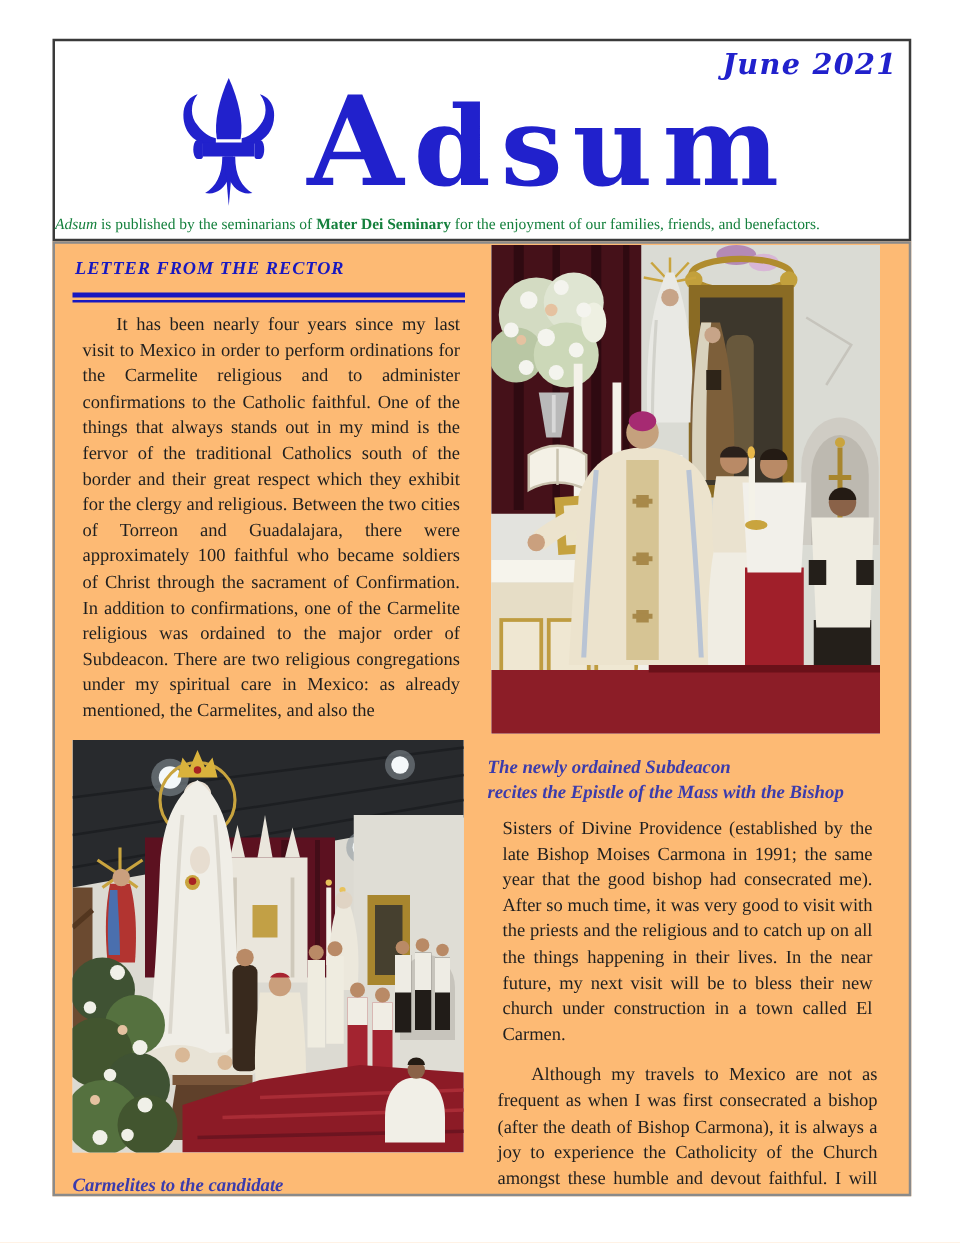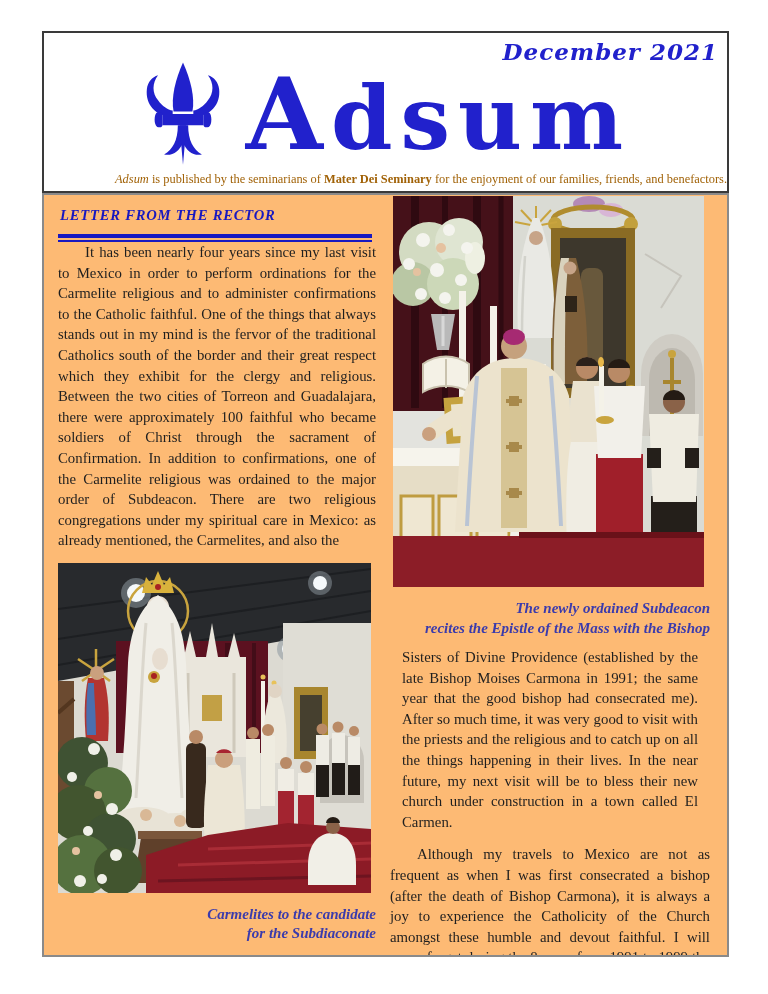--- a/index.html
+++ b/index.html
@@ -22,22 +22,22 @@
     position:absolute; left:0; right:0; top:22px; height:118px;
     display:flex; align-items:center; justify-content:center; gap:20px;
   }
   .fleur { width:86px; height:114px; }
   .masthead-title {
     font-family:"DejaVu Serif", serif; font-weight:bold;
     font-size:88px; line-height:0.95; color:#2121cc; letter-spacing:8px;
   }
   .masthead-title::first-letter { font-size:1.13em; }
   .tagline {
-    position:absolute; left:0; right:0; bottom:4px; text-align:right;
-    font-size:12.4px; color:#a16207; white-space:nowrap;
+    position:absolute; left:0; right:0; bottom:4px; text-align:left;
+    font-size:12.4px; color:#15803d; white-space:nowrap;
   }
   .tagline .it { font-style:italic; }
   .tagline .bd { font-weight:bold; }
 
   
   .content-box {
     position:absolute; left:42px; top:193px; width:687px; height:764px;
     border:2px solid #8a8a8a; box-sizing:border-box; background:#fdba74;
     overflow:hidden;
   }
@@ -49,41 +49,41 @@
     font-weight:bold; font-style:italic; font-size:14.6px;
     letter-spacing:0.8px; color:#1818c0;
   }
   .double-rule { margin-top:10px; width:314px; }
   .double-rule .top { height:4px; background:#1818c0; }
   .double-rule .gap { height:2px; }
   .double-rule .bot { height:2px; background:#1818c0; }
 
   .body-text { font-size:14.8px; line-height:20.6px; color:#1f1f1f; text-align:justify; }
   .salutation { margin:13px 0 0 0; }
-  .para-indent { margin:0; text-indent:27px; }
+  .para-indent { margin:8px; text-indent:27px; }
   .para-flow   { margin:12px; }
 
   .photo-frame { display:block; background:#e9e8e3; }
   .photo-left-wrap  { margin-top:12px; width:313px; }
   .photo-right-wrap { width:311px; margin-left:3px; }
 
   .photo-caption {
-    margin-top:12px; text-align:right;
+    margin-top:18px; text-align:left;
     font-style:italic; font-weight:600; font-size:15px; line-height:19.5px;
     color:#3b3bac;
   }
   .col-right .body-text.first { margin-top:9px; }
 </style>
 </head>
 <body>
 
 <div class="page">
 
   <div class="header-box">
-    <div class="issue-date">December 2021</div>
+    <div class="issue-date">June 2021</div>
 
     <div class="masthead">
       <svg class="fleur" viewBox="0 0 100 126" aria-hidden="true">
         <g fill="#2121cc">
           <path d="M50,3 C41,23 36,44 39,60 L61,60 C64,44 59,23 50,3 Z"></path>
           <path d="M38,66 C18,66 6,52 8,34 C9,26 14,20 21,18 C14,27 14,39 21,47 C26,54 32,58 38,59 Z"></path>
           <path d="M62,66 C82,66 94,52 92,34 C91,26 86,20 79,18 C86,27 86,39 79,47 C74,54 68,58 62,59 Z"></path>
           <path d="M26,63 H74 V76 H26 Z"></path>
           <path d="M20,61 C24,60 26,61 26,63 V76 C26,78 24,79 20,78 C16,76 16,63 20,61 Z"></path>
           <path d="M80,61 C76,60 74,61 74,63 V76 C74,78 76,79 80,78 C84,76 84,63 80,61 Z"></path>

